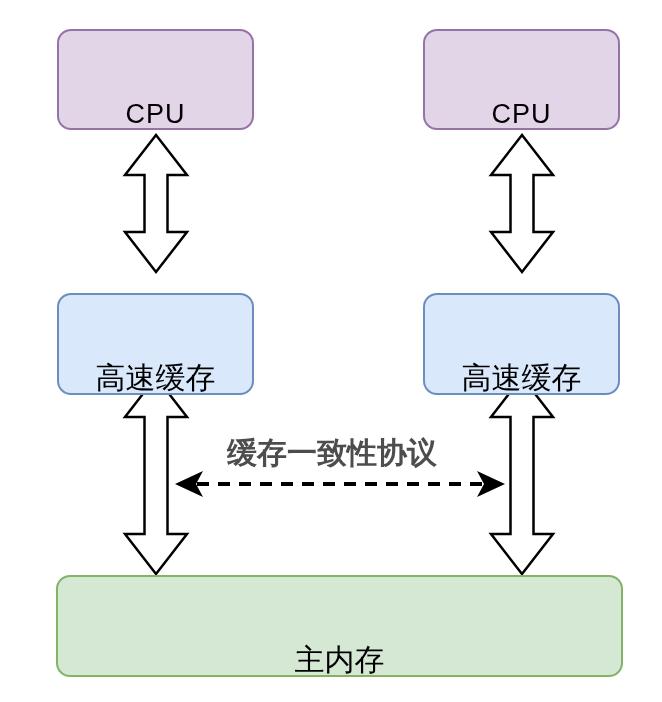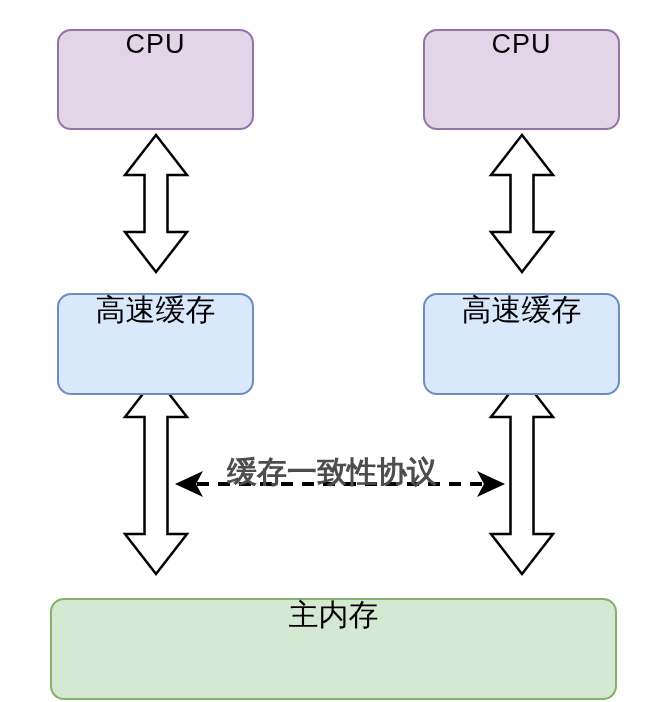--- a/index.html
+++ b/index.html
@@ -21,21 +21,21 @@
     top: 0;
     width: 662px;
     height: 702px;
   }
   .node {
     position: absolute;
     box-sizing: border-box;
     border-radius: 14px;
     border: 2px solid #000;
     display: flex;
-    align-items: flex-start;
+    align-items: flex-end;
     justify-content: center;
     color: #000000;
   }
   .node .node-label {
     font-size: 30px;
     line-height: 1;
     white-space: nowrap;
   }
   .node.cpu {
     background: var(--cpu-fill);
@@ -56,25 +56,24 @@
     width: 197px;
     height: 102px;
     top: 273px;
     margin-top: 20px;
   }
   .node.cache-left  { left: 57px; }
   .node.cache-right { left: 423px; }
   .node.memory {
     background: var(--memory-fill);
     border-color: var(--memory-border);
-    left: 50px;
+    left: 56px;
     top: 575px;
     width: 567px;
     height: 102px;
-    margin-top: 23px;
   }
   .hollow-arrow {
     fill: var(--arrow-fill);
     stroke: var(--arrow-stroke);
     stroke-width: 2.5;
     stroke-linejoin: miter;
   }
   .dashed-line {
     stroke: var(--arrow-stroke);
     stroke-width: 4;
@@ -88,21 +87,20 @@
   .edge-label {
     position: absolute;
     left: 332px;
     top: 436px;
     transform: translateX(-50%);
     font-size: 30px;
     font-weight: bold;
     color: var(--label-color);
     white-space: nowrap;
     line-height: 1.1;
-    margin-top: 19px;
   }
 </style>
 </head>
 <body>
 
 <div class="canvas">
 
   <svg class="arrows-layer" viewBox="0 0 662 702" xmlns="http://www.w3.org/2000/svg">
 
     <polygon class="hollow-arrow" points="156,135 187,175 167.5,175 167.5,232 187,232 156,272 125,232 144.5,232 144.5,175 125,175"></polygon>

